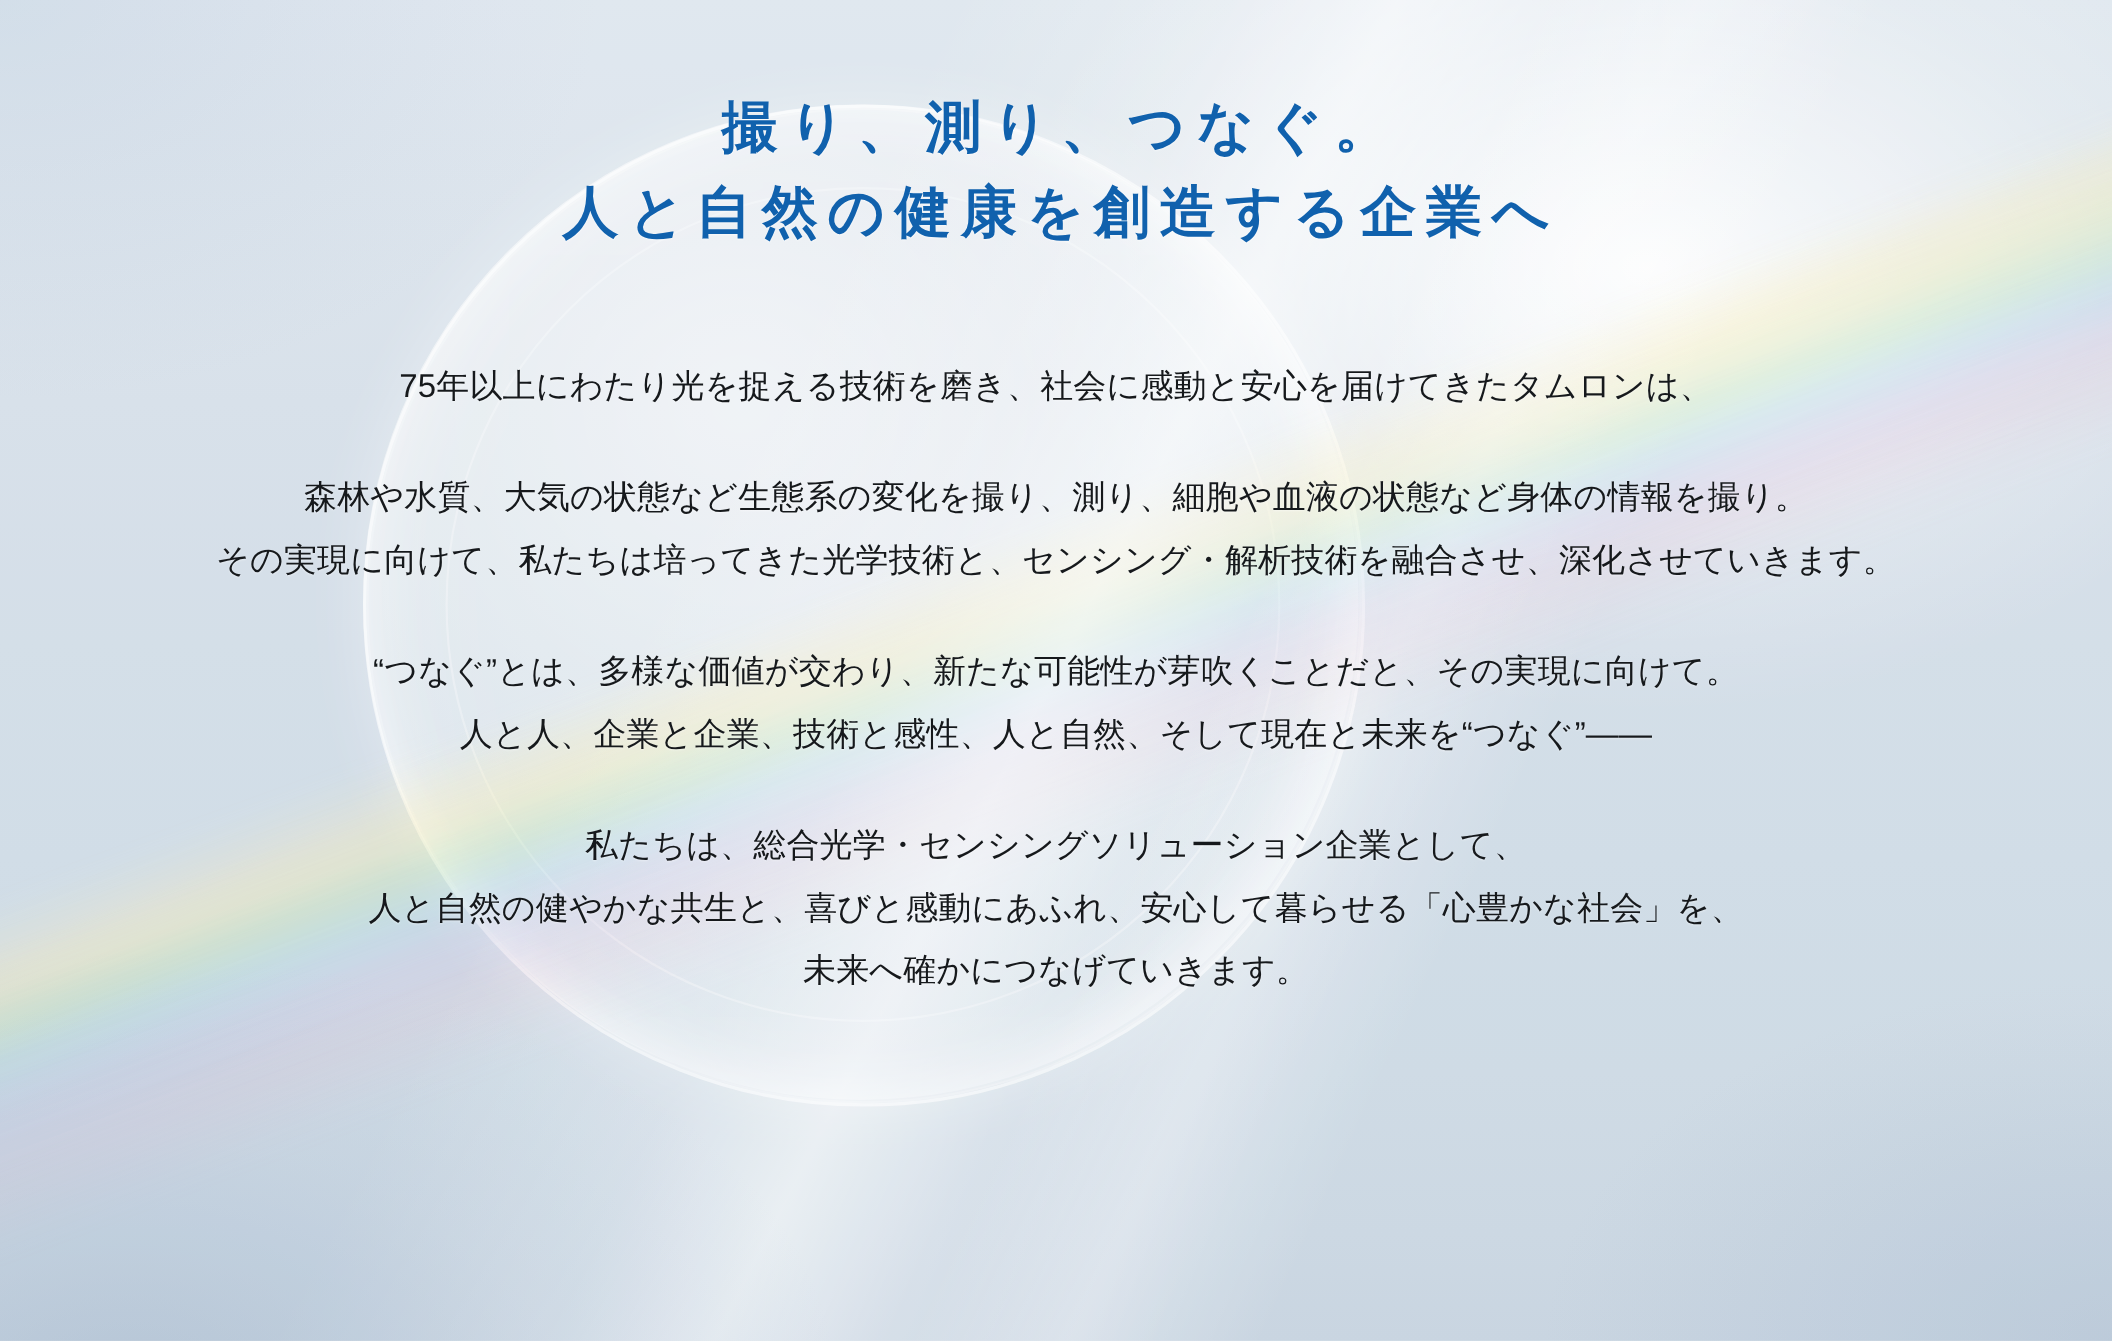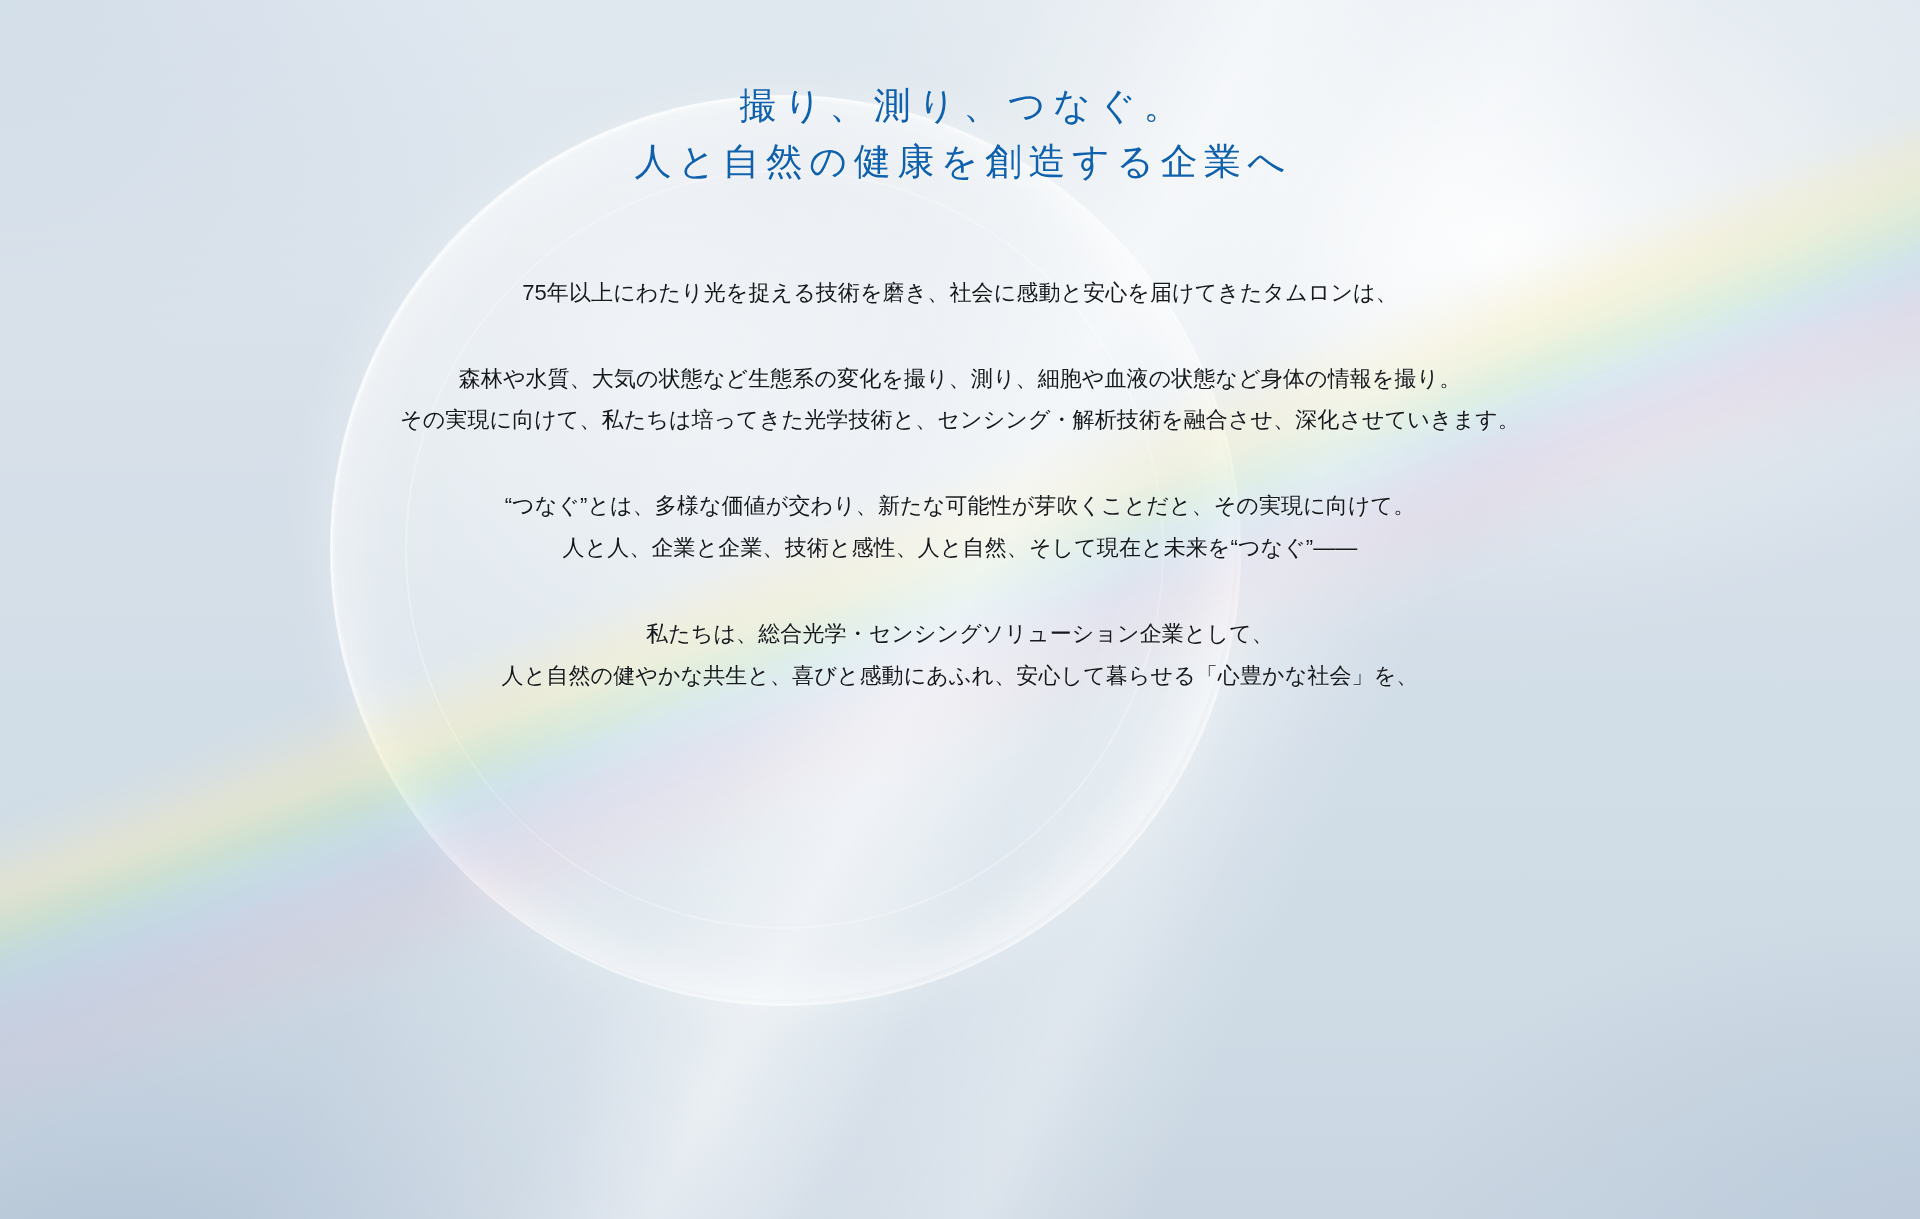--- a/index.html
+++ b/index.html
@@ -199,36 +199,36 @@
     inset: 0;
     display: flex;
     flex-direction: column;
     align-items: center;
   }
 
   #headline {
     margin-top: 78px;
     text-align: center;
     color: #1061ad;
-    font-size: 37px;
-    font-weight: 400;
+    font-size: 51px;
+    font-weight: 700;
     line-height: 1.50;
     letter-spacing: .20em;
     text-indent: .20em;
     text-shadow: 0 1px 2px rgba(255,255,255,0.55);
     white-space: nowrap;
   }
   #headline .hl-line { display: block; }
   #headline .hl-line.line-2 { letter-spacing: .175em; text-indent: .175em; text-align: right; }
 
   #body-copy {
     margin-top: 58px;
     text-align: center;
     color: #16191c;
-    font-size: 22px;
+    font-size: 30px;
     line-height: 1.90;
     letter-spacing: .005em;
     text-shadow: 0 1px 2px rgba(255,255,255,0.45);
   }
 
   .para {
     margin: 0;
     padding: 0;
   }
   .para + .para { margin-top: 44px; }
@@ -274,17 +274,18 @@
       </p>
 
       <p class="para">
         <span class="copy-line">“つなぐ”とは、多様な価値が交わり、新たな可能性が芽吹くことだと、その実現に向けて。</span>
         <span class="copy-line">人と人、企業と企業、技術と感性、人と自然、そして現在と未来を“つなぐ”——</span>
       </p>
 
       <p class="para">
         <span class="copy-line">私たちは、総合光学・センシングソリューション企業として、</span>
         <span class="copy-line">人と自然の健やかな共生と、喜びと感動にあふれ、安心して暮らせる「心豊かな社会」を、</span>
+        <span class="copy-line">未来へ確かにつなげていきます。</span>
       </p>
 
     </div>
   </div>
 </div>
 
 </body></html>

